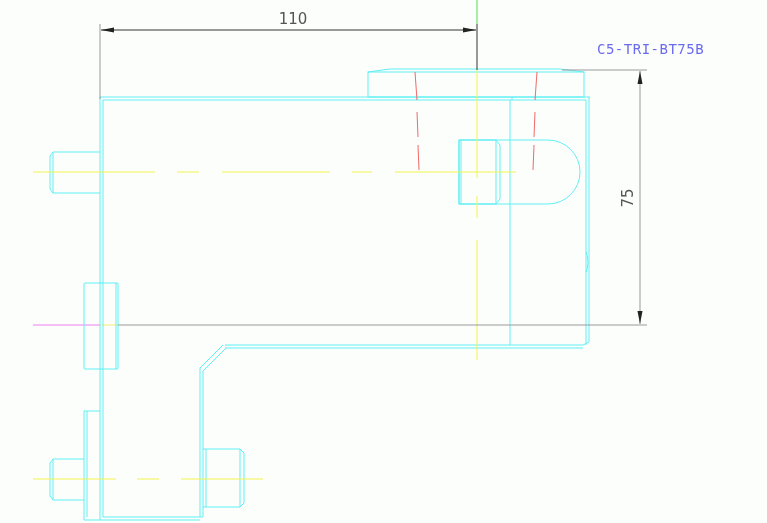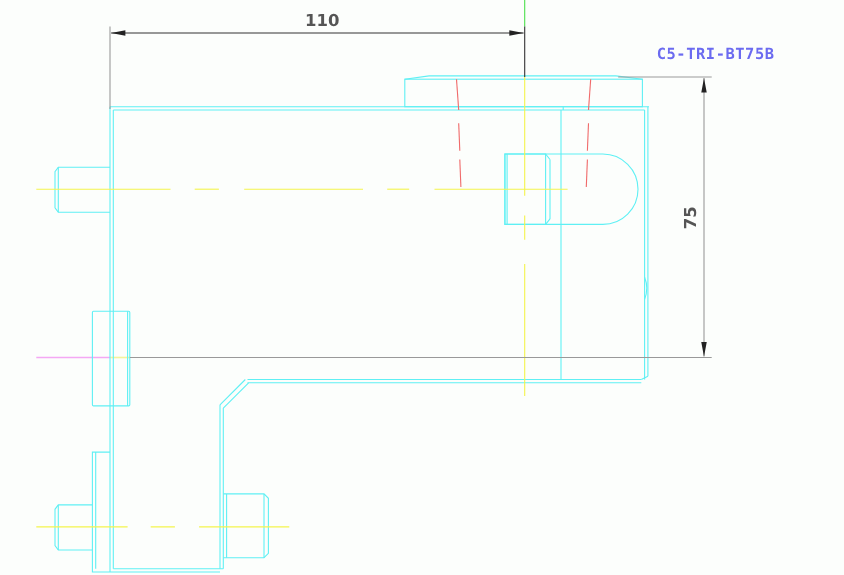--- a/index.html
+++ b/index.html
@@ -1,17 +1,17 @@
 <!DOCTYPE html>
 <html><head>
 <meta charset="utf-8">
 <style>
   html, body { margin: 0; padding: 0; background: #fcfefc; }
   body { width: 767px; height: 523px; overflow: hidden; position: relative; font-family: "DejaVu Sans", sans-serif; }
-  #canvas { position: absolute; left: 0; top: 0; width: 767px; height: 523px; background: #fcfefc; font-weight: bold; }
+  #canvas { position: absolute; left: 0; top: 0; width: 767px; height: 523px; background: #fcfefc; }
   .dim-text { font-family: "DejaVu Sans", sans-serif; font-size: 15px; fill: #555; }
   .label-text { font-family: "DejaVu Sans Mono", monospace; font-size: 14px; fill: #6b6bf0; letter-spacing: 0.5px; }
   .cy { stroke: #5ff0f4; fill: none; stroke-width: 1; }
   .yl { stroke: #f4f44c; stroke-width: 1; fill: none; }
   .rd { stroke: #f06a6a; stroke-width: 1; fill: none; }
   .dm { stroke: #333; stroke-width: 1; fill: none; }
   .dmg { stroke: #999; stroke-width: 1; fill: none; }
 </style>
 </head>
 <body>

